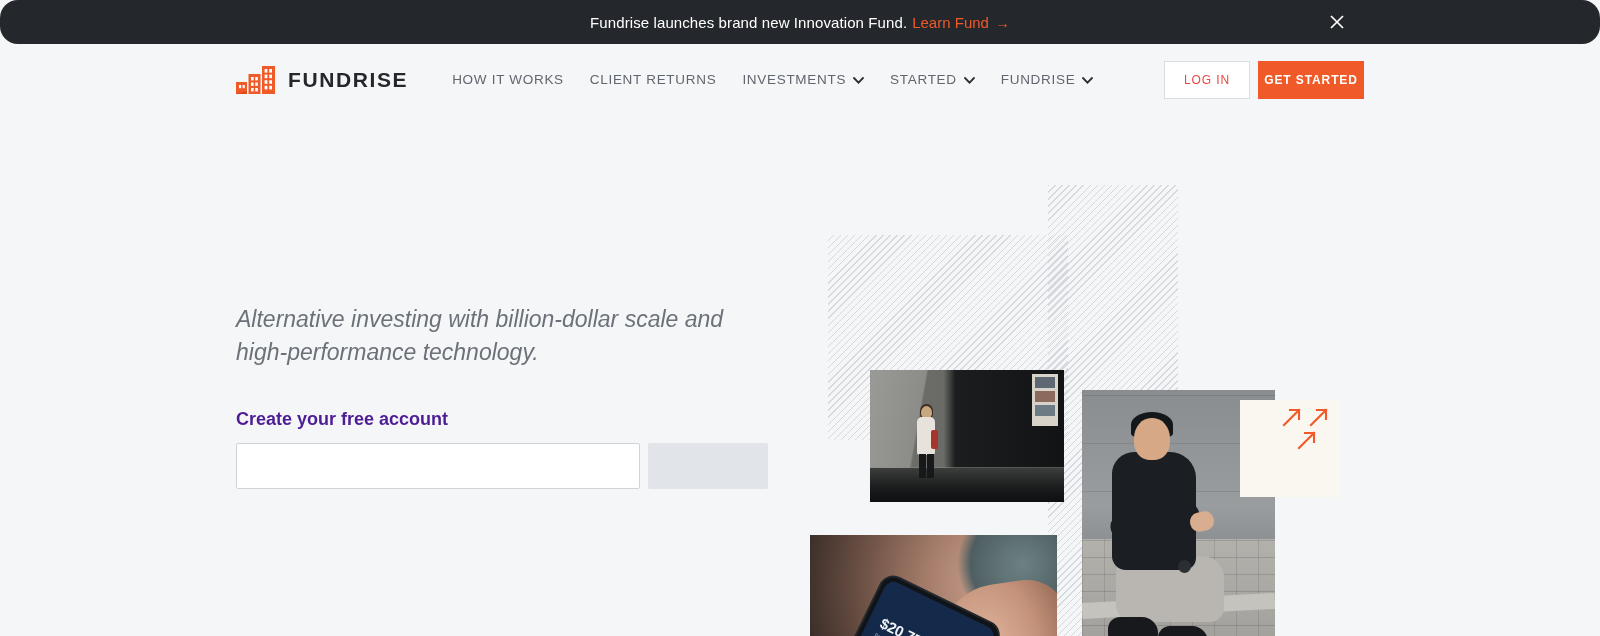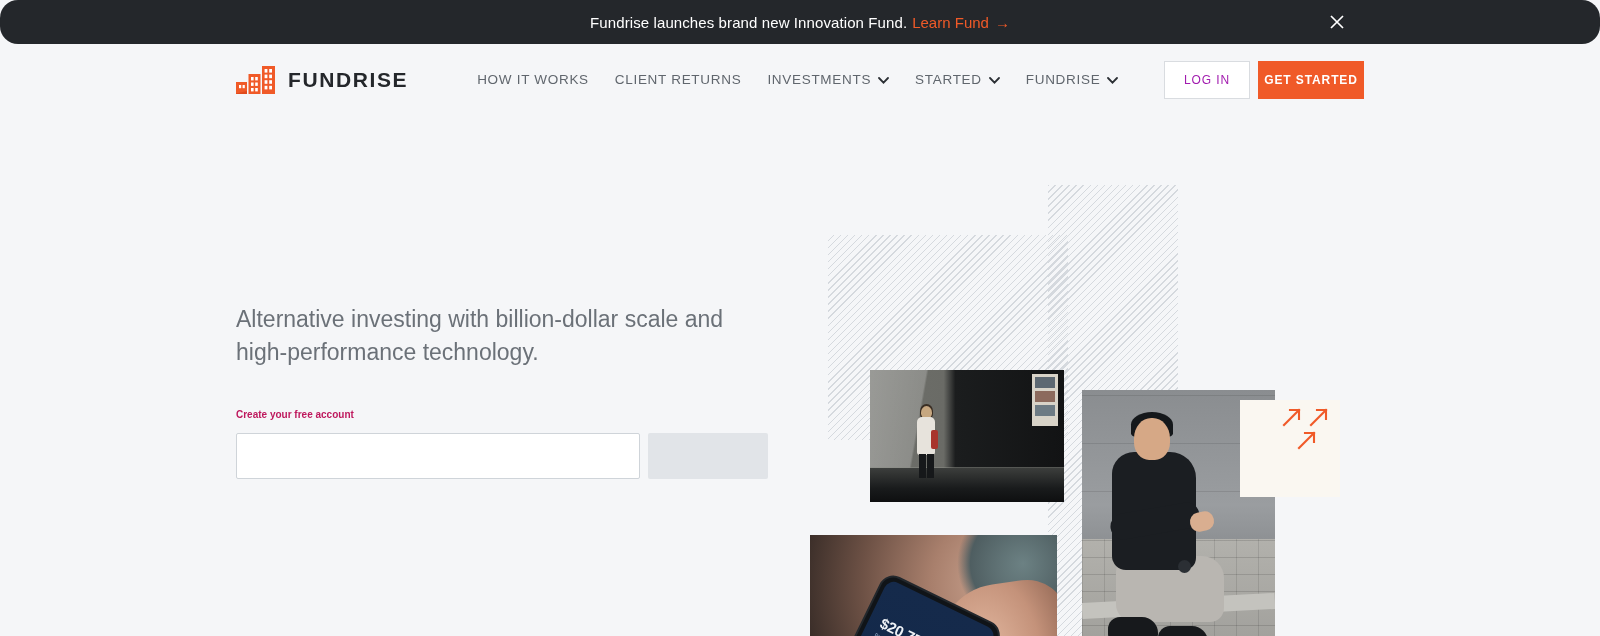--- a/index.html
+++ b/index.html
@@ -54,21 +54,20 @@
   }
   .banner-close svg { display: block; }
 
   
   .header {
     height: 71px;
     background: #f5f6f8;
     display: flex;
     align-items: center;
     padding: 0 236px 0 236px;
-    gap: 25px;
   }
   .brand {
     display: flex;
     align-items: center;
     gap: 12px;
     cursor: pointer;
     margin-right: 44px;
   }
   .logo-mark { display: block; }
   .brand-word {
@@ -98,21 +97,21 @@
     margin-left: auto;
     display: flex;
     align-items: center;
     gap: 8px;
   }
   .btn-login {
     width: 86px;
     height: 38px;
     border: 1px solid #d9dce0;
     background: #ffffff;
-    color: #a21caf;
+    color: #ef4444;
     font-size: 12px;
     letter-spacing: 0.9px;
     font-family: "Liberation Sans", sans-serif;
     cursor: pointer;
     display: flex;
     align-items: center;
     justify-content: center;
   }
   .btn-start {
     width: 106px;
@@ -150,26 +149,27 @@
     letter-spacing: -0.5px;
     color: #20262d;
   }
   .subhead {
     margin-top: 31px;
     font-size: 23px;
     line-height: 1.42;
     color: #6b7178;
     font-weight: 300;
     max-width: 540px;
+    font-style: italic;
   }
   .form-label {
     margin-top: 41px;
-    font-size: 10px;
+    font-size: 18px;
     font-weight: bold;
-    color: #be185d;
+    color: #4c1d95;
   }
   .form-row {
     margin-top: 13px;
     display: flex;
     gap: 8px;
   }
   .email-input {
     width: 404px;
     height: 46px;
     border: 1px solid #cfd4d9;

